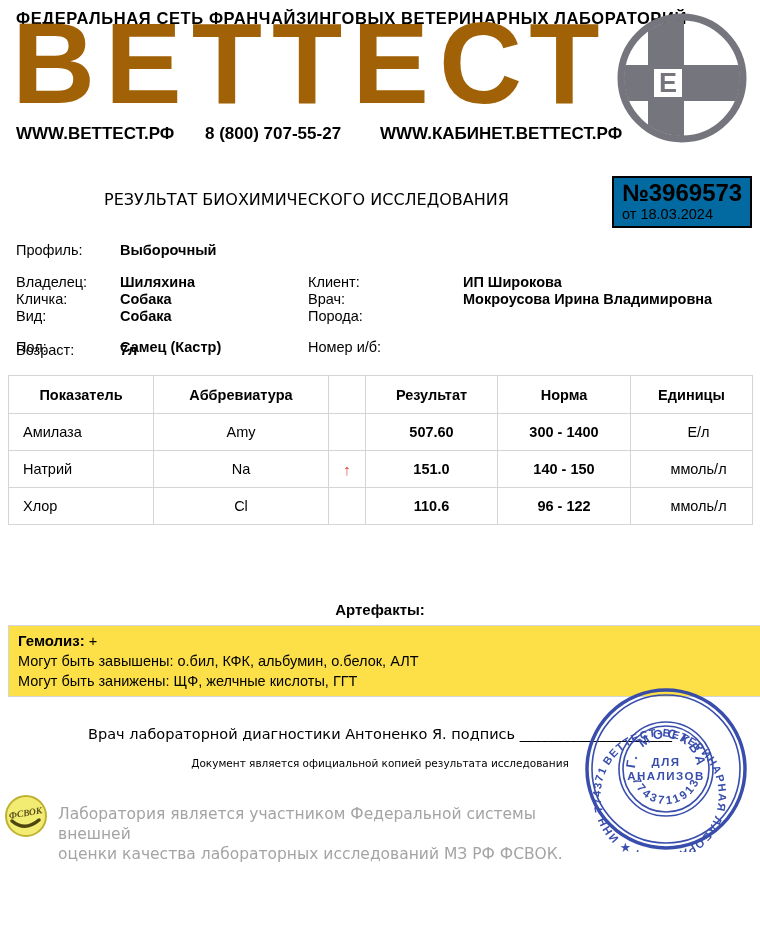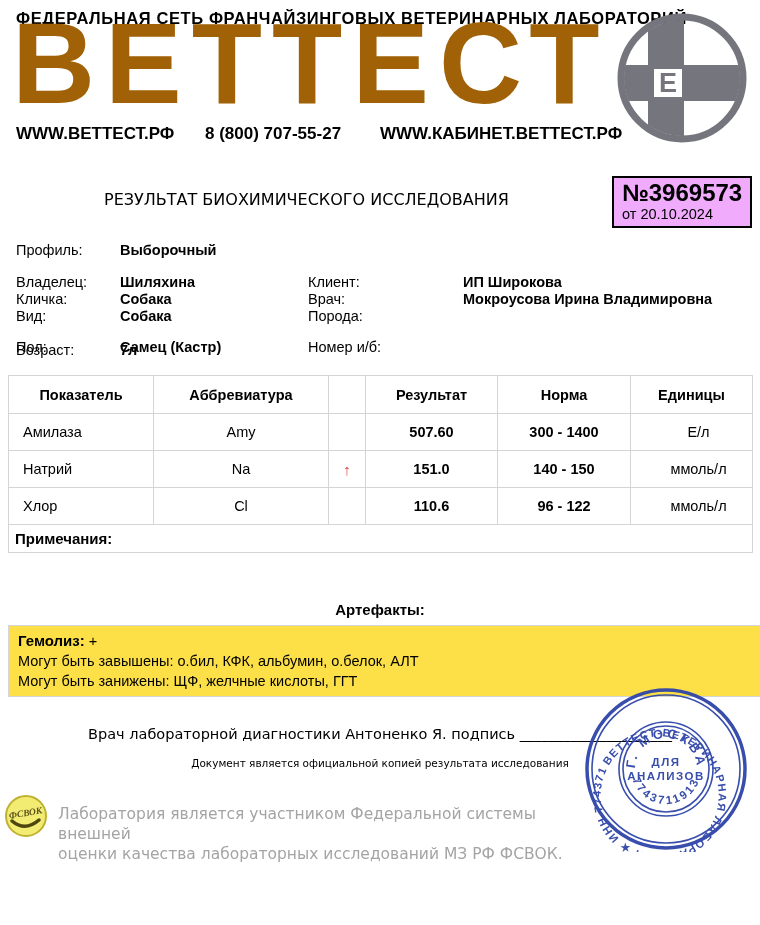--- a/index.html
+++ b/index.html
@@ -12,21 +12,21 @@
 
   
   .tagline { left:16px; top:9px; font-size:16.5px; font-weight:bold; letter-spacing:0.6px; white-space:nowrap; }
   .brand   { left:12px; top:6px; font-size:115px; line-height:1; font-weight:bold; letter-spacing:10px; color:#a16207; white-space:nowrap; }
   .contact { top:124px; font-size:17px; font-weight:bold; white-space:nowrap; }
   .c1 { left:16px; } .c2 { left:205px; } .c3 { left:380px; }
   .logo-svg { left:613px; top:8px; }
 
   
   .title { left:104px; top:190px; font-size:16px; font-family:"DejaVu Sans", sans-serif; white-space:nowrap; }
-  .numbox { left:612px; top:176px; width:140px; border:2px solid #000; padding:2px 8px 4px 8px; background:#f0abfc; }
+  .numbox { left:612px; top:176px; width:140px; border:2px solid #000; padding:2px 8px 4px 8px; background:#0369a1; }
   .numbox .num  { font-size:24px; font-weight:bold; line-height:26px; white-space:nowrap; }
   .numbox .date { font-size:14.5px; line-height:16px; white-space:nowrap; }
 
   
   .il { font-size:14.5px; white-space:nowrap; }
   .iv { font-size:14.5px; font-weight:bold; white-space:nowrap;text-align:right; }
   .x1 { left:16px; } .x2 { left:120px; } .x3 { left:308px; } .x4 { left:420px;margin-left:43px; }
   .r0 { top:242px; } .r1 { top:274px; } .r2 { top:291px; } .r3 { top:308px; } .r4 { top:339px; } .r5 { top:342px; }
 
   
@@ -79,21 +79,21 @@
     <rect x="35" y="5" width="36" height="130"></rect>
     <rect x="5" y="57" width="130" height="36"></rect>
   </g>
   <rect x="41" y="61" width="28" height="28" fill="#ffffff"></rect>
   <text x="55" y="84" font-family="Liberation Sans, sans-serif" font-size="27" font-weight="bold" fill="#75757d" text-anchor="middle">E</text>
 </svg>
 
 <div class="abs title">РЕЗУЛЬТАТ БИОХИМИЧЕСКОГО ИССЛЕДОВАНИЯ</div>
 <div class="abs numbox">
   <div class="num">№3969573</div>
-  <div class="date">от 20.10.2024</div>
+  <div class="date">от 18.03.2024</div>
 </div>
 
 <span class="abs il x1 r0">Профиль:</span>
 <span class="abs iv x2 r0">Выборочный</span>
 
 <span class="abs il x1 r1">Владелец:</span>
 <span class="abs iv x2 r1">Шиляхина</span>
 <span class="abs il x3 r1">Клиент:</span>
 <span class="abs iv x4 r1">ИП Широкова</span>
 
@@ -149,23 +149,20 @@
     <td class="cell-norm">140 - 150</td>
     <td class="cell-unit">ммоль/л</td>
   </tr>
   <tr>
     <td class="cell-name">Хлор</td>
     <td class="cell-abbr">Cl</td>
     <td class="cell-flag"></td>
     <td class="cell-res">110.6</td>
     <td class="cell-norm">96 - 122</td>
     <td class="cell-unit">ммоль/л</td>
-  </tr>
-  <tr>
-    <td class="notes-cell" colspan="6">Примечания:</td>
   </tr>
 </tbody>
   </table>
 
 <div class="abs artifacts-heading">Артефакты:</div>
 <div class="abs hemo-box">
   <div><b>Гемолиз:</b> <span>+</span></div>
   <div>Могут быть завышены: о.бил, КФК, альбумин, о.белок, АЛТ</div>
   <div>Могут быть занижены: ЩФ, желчные кислоты, ГГТ</div>
 </div>

